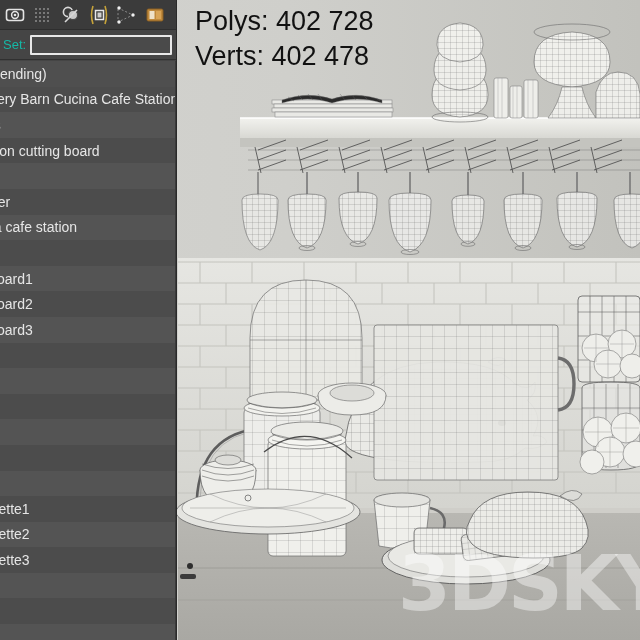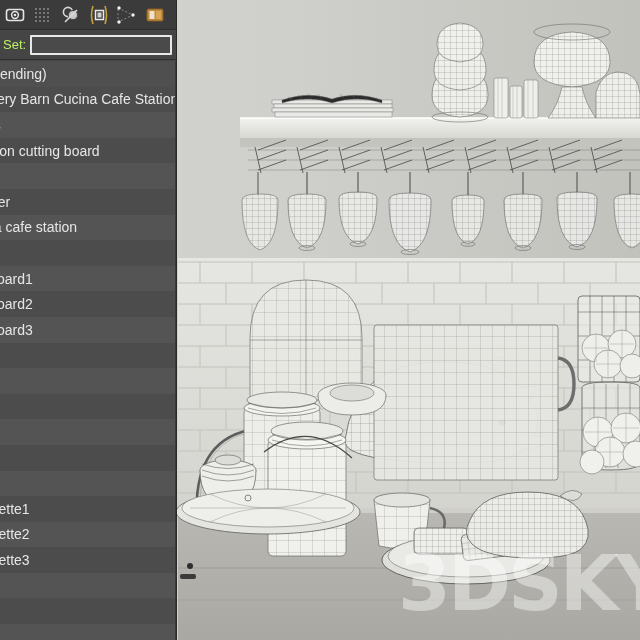--- a/index.html
+++ b/index.html
@@ -85,21 +85,21 @@
   .setrow {
     height: 30px;
     background: #454545;
     display: flex;
     align-items: center;
     padding: 0 4px 0 2px;
     gap: 4px;
     border-bottom: 1px solid #303030;
   }
   .setlabel {
-    color: #bef264;
+    color: #14b8a6;
     font-size: 13px;
     white-space: nowrap;
     padding-left: 1px;
   }
   .setfield {
     flex: 1;
     height: 20px;
     background: #4a4a4a;
     border: 2px solid #e8e8e8;
     border-radius: 1px;
@@ -552,20 +552,24 @@
 
       <g>
         <rect x="180" y="574" width="16" height="5" rx="2" fill="#3b3b3b"></rect>
         <circle cx="190" cy="566" r="3" fill="#2e2e2e"></circle>
       </g>
     </svg>
 
     <div class="watermark">3DSKY</div>
   </div>
 
+  <div class="stats">
+    <div>Polys: 402 728</div>
+    <div>Verts: 402 478</div>
+  </div>
 
   <div class="panel">
 
     <div class="toolbar">
 
       <div class="tb-btn" title="Select Object">
         <svg width="20" height="18" viewBox="0 0 20 18">
           <rect x="1.5" y="3.5" width="17" height="11" rx="2.5" fill="none" stroke="#e4e4e4" stroke-width="1.6"></rect>
           <circle cx="10" cy="9" r="3.4" fill="none" stroke="#e4e4e4" stroke-width="1.5"></circle>
           <circle cx="10" cy="9" r="1.3" fill="#e4e4e4"></circle>

